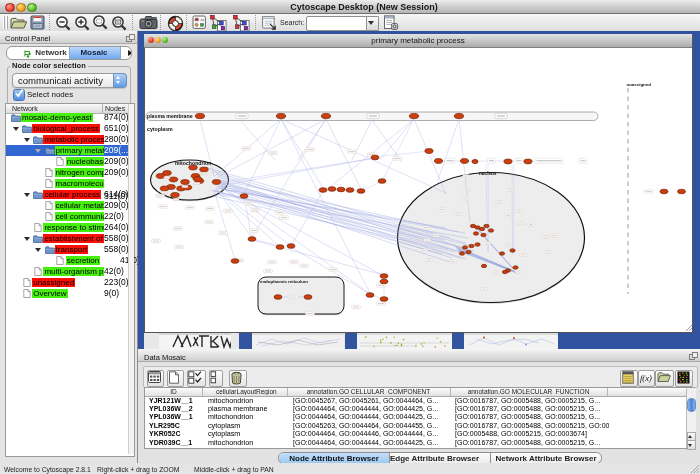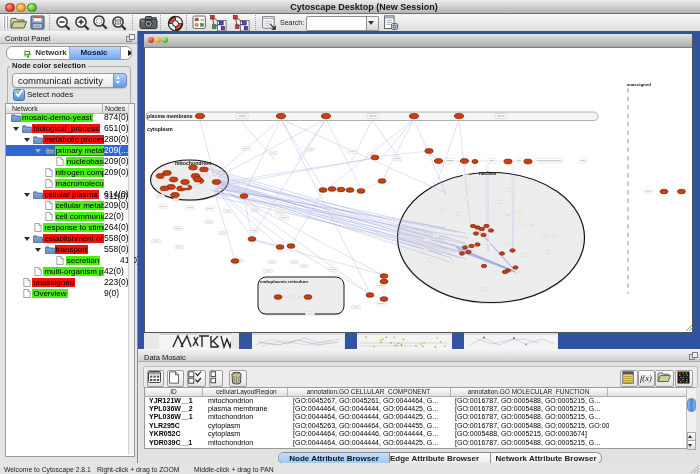--- a/index.html
+++ b/index.html
@@ -227,21 +227,21 @@
 <path d="M0.8 0.5 H5 L7.2 2.7 V8.5 H0.8 Z" fill="#fff" stroke="#909090" stroke-width="0.8"></path>
 <path d="M5 0.5 V2.7 H7.2" fill="none" stroke="#909090" stroke-width="0.8"></path>
   </svg>
 <div class="abs" style="left:54.6px;top:178.5px;max-width:47px;overflow:hidden;white-space:nowrap;background:#47ef0e;font-size:8px;color:#000;line-height:9.5px;padding:0 1px;">macromolecule</div>
 <div class="abs" style="left:104.0px;top:192px;font-size:8.5px;color:#000;line-height:9.5px;">311(0)</div>
 <div class="abs" style="left:23.9px;top:192.5px;width:0;height:0;border-left:3.6px solid transparent;border-right:3.6px solid transparent;border-top:4.8px solid #2b2b2b;"></div>
 <svg class="abs" style="left:33.4px;top:190.5px;" width="10" height="8" viewBox="0 0 10 8">
 <path d="M0.5 7.5 V1.8 Q0.5 0.8 1.5 0.8 L3.6 0.8 L4.6 2 L9 2 Q9.5 2 9.5 2.6 V7.5 Z" fill="#6f95cc" stroke="#3c5a88" stroke-width="0.7"></path>
 <path d="M0.5 3.4 H9.5" stroke="#8fb0dd" stroke-width="0.8"></path>
   </svg>
-<div class="abs" style="left:43.4px;top:189.5px;max-width:59px;overflow:hidden;white-space:nowrap;background:#fb0f07;font-size:8px;color:#000;line-height:9.5px;padding:0 1px;">cellular plasma</div>
+<div class="abs" style="left:43.4px;top:189.5px;max-width:59px;overflow:hidden;white-space:nowrap;background:#fb0f07;font-size:8px;color:#000;line-height:9.5px;padding:0 1px;">cellular process</div>
 <div class="abs" style="left:104.0px;top:189.8px;font-size:8.5px;color:#000;line-height:9.5px;">614(0)</div>
 <svg class="abs" style="left:45.1px;top:201.0px;" width="8" height="9" viewBox="0 0 8 9">
 <path d="M0.8 0.5 H5 L7.2 2.7 V8.5 H0.8 Z" fill="#fff" stroke="#909090" stroke-width="0.8"></path>
 <path d="M5 0.5 V2.7 H7.2" fill="none" stroke="#909090" stroke-width="0.8"></path>
   </svg>
 <div class="abs" style="left:54.6px;top:200.5px;max-width:47px;overflow:hidden;white-space:nowrap;background:#47ef0e;font-size:8px;color:#000;line-height:9.5px;padding:0 1px;">cellular metabol</div>
 <div class="abs" style="left:104.0px;top:200.8px;font-size:8.5px;color:#000;line-height:9.5px;">209(0)</div>
 <svg class="abs" style="left:45.1px;top:212.0px;" width="8" height="9" viewBox="0 0 8 9">
 <path d="M0.8 0.5 H5 L7.2 2.7 V8.5 H0.8 Z" fill="#fff" stroke="#909090" stroke-width="0.8"></path>
 <path d="M5 0.5 V2.7 H7.2" fill="none" stroke="#909090" stroke-width="0.8"></path>
@@ -292,20 +292,21 @@
   </svg>
 <div class="abs" style="left:32.2px;top:288.5px;max-width:70px;overflow:hidden;white-space:nowrap;background:#47ef0e;font-size:8px;color:#000;line-height:9.5px;padding:0 1px;">Overview</div>
 <div class="abs" style="left:104.0px;top:288.8px;font-size:8.5px;color:#000;line-height:9.5px;">9(0)</div>
 <div class="abs" style="left:128px;top:104px;width:5px;height:350px;background:#f2f2f2;border-left:1px solid #cfcfcf;"></div>
 <div class="abs" style="left:138px;top:31px;width:562px;height:318px;background:#31539f;"></div>
 <div class="abs" style="left:143.5px;top:33.5px;width:549px;height:299px;background:#fff;border:1px solid #555;box-sizing:border-box;"></div>
 <div class="abs" style="left:144px;top:34px;width:548px;height:12.5px;background:linear-gradient(#e3e3e3,#ababab);border-bottom:1px solid #7e7e7e;">
 <div class="tl" style="left:3.5px;top:2.8px;width:6.4px;height:6.4px;background:radial-gradient(circle at 35% 30%,#ff9a8a,#e0392b 60%,#a01d0e);"></div>
 <div class="tl" style="left:10.8px;top:2.8px;width:6.4px;height:6.4px;background:radial-gradient(circle at 35% 30%,#ffd98a,#eb9c1e 60%,#b37410);"></div>
 <div class="tl" style="left:18.1px;top:2.8px;width:6.4px;height:6.4px;background:radial-gradient(circle at 35% 30%,#bdf09a,#54ba28 60%,#2a7e08);"></div>
+<div class="abs" style="left:0;top:1.5px;width:548px;text-align:center;font-size:8px;color:#111;">primary metabolic process</div>
 </div>
 <svg class="abs" style="left:144px;top:46px;" width="548" height="285" viewBox="0 0 548 285">
     <ellipse cx="347" cy="193.0" rx="93.5" ry="65" fill="#bbb" opacity="0.5"></ellipse>
     <ellipse cx="347" cy="191.5" rx="93.5" ry="65" fill="#ededed" stroke="#111" stroke-width="1.2"></ellipse>
     <ellipse cx="45.5" cy="135.3" rx="39" ry="20" fill="#999" opacity="0.55"></ellipse>
     <ellipse cx="45.5" cy="134" rx="39" ry="20" fill="#ededed" stroke="#111" stroke-width="1.1"></ellipse>
     <rect x="114" y="232.3" width="86" height="37" rx="8" fill="#999" opacity="0.5"></rect>
     <rect x="114" y="231" width="86" height="37" rx="8" fill="#ededed" stroke="#1a1a1a" stroke-width="1.0"></rect>
     <rect x="2" y="66" width="452" height="8.5" rx="4.2" fill="#f6f6f6" stroke="#999" stroke-width="0.8"></rect>
     <line x1="484" y1="42" x2="484" y2="248" stroke="#9a9a9a" stroke-width="1" stroke-dasharray="4.5 4"></line>

